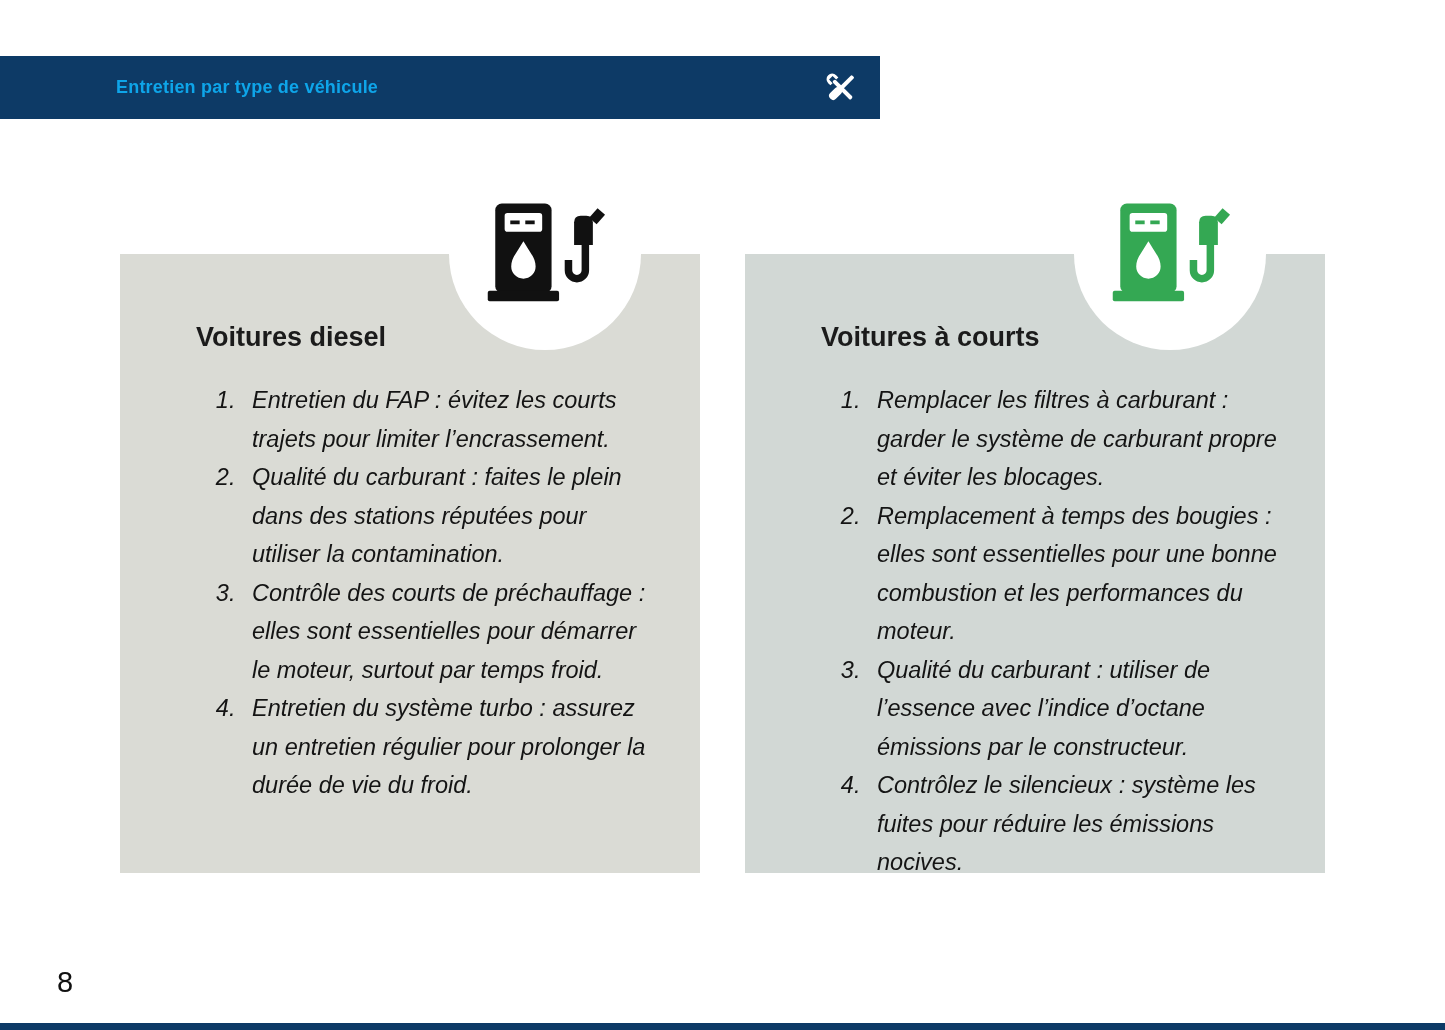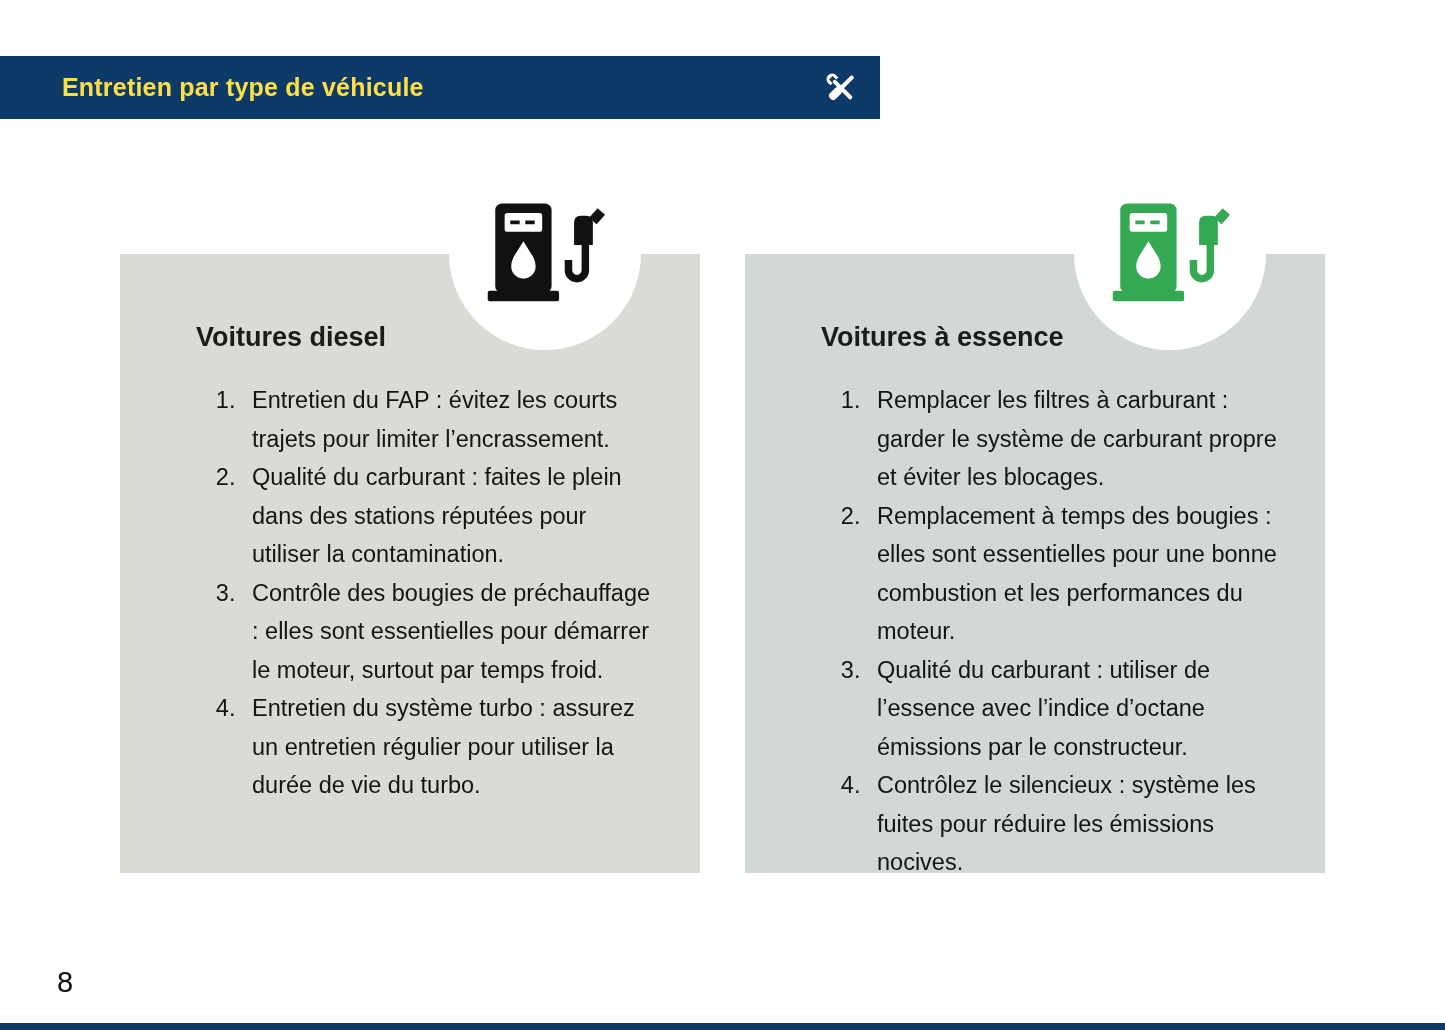--- a/index.html
+++ b/index.html
@@ -3,37 +3,37 @@
 <meta charset="utf-8">
 <style>
   * { margin:0; padding:0; box-sizing:border-box; }
   html,body { width:1445px; height:1030px; background:#ffffff; overflow:hidden;
               font-family:"Liberation Sans","DejaVu Sans",sans-serif; }
   .page { position:relative; width:1445px; height:1030px; background:#fff; }
 
   
   .topbar { position:absolute; left:0; top:56px; width:880px; height:63px;
             background:#0d3a66; display:flex; align-items:center; }
-  .topbar h1 { margin-left:62px; font-size:25px; font-weight:700; color:#fde047;
+  .topbar h1 { margin-left:116px; font-size:18px; font-weight:700; color:#0ea5e9;
                letter-spacing:.2px; }
   .topbar .tools { position:absolute; right:18px; top:50%; transform:translateY(-50%);
                    width:42px; height:42px; display:flex; align-items:center; justify-content:center; }
 
   
   .card { position:absolute; top:254px; width:580px; height:619px; }
   .card-left  { left:120px; }
   .card-right { left:745px; }
   .notch { position:absolute; left:425px; top:0; width:192px; height:192px;
            background:#ffffff; border-radius:50%; transform:translate(-50%,-50%); }
   .pump  { position:absolute; left:425px; top:0; transform:translate(-50%,-53%);
            width:122px; height:116px; display:block; }
   .card h2 { padding:68px 40px 0 76px; font-size:27px; font-weight:700; color:#1b1b1b; }
   .card ol { margin-top:28px; padding-left:122px; padding-right:48px;
              font-size:23.5px; line-height:38.5px; color:#141414; }
-  .card ol li { padding-left:10px; }
+  .card ol li { padding-left:10px;font-style:italic; }
 
   
   .page-number { position:absolute; left:57px; top:966px; font-size:29px; color:#101010; }
   .bottom-rule { position:absolute; left:0; bottom:0; width:100%; height:7px; background:#0d3a66; }
 </style>
 </head>
 <body>
 
 <div class="page">
 
@@ -72,43 +72,43 @@
       <g fill="#111111">
         <rect x="28" y="28" width="10" height="4"></rect>
         <rect x="44" y="28" width="10" height="4"></rect>
       </g>
       <path d="M42 50 C49 62 55 68 55 77 a13 13 0 0 1 -26 0 c0 -9 6 -15 13 -27 z" fill="#ffffff"></path>
     </svg>
     <h2>Voitures diesel</h2>
     <ol>
       <li>Entretien du FAP : évitez les courts trajets pour limiter l’encrassement.</li>
       <li>Qualité du carburant : faites le plein dans des stations réputées pour utiliser la contamination.</li>
-      <li>Contrôle des bougies de préchauffage : elles sont essentielles pour démarrer le moteur, surtout par temps froid.</li>
-      <li>Entretien du système turbo : assurez un entretien régulier pour utiliser la durée de vie du turbo.</li>
+      <li>Contrôle des courts de préchauffage : elles sont essentielles pour démarrer le moteur, surtout par temps froid.</li>
+      <li>Entretien du système turbo : assurez un entretien régulier pour prolonger la durée de vie du froid.</li>
     </ol>
   </section>
 
   <section class="card card-right" style="background: rgb(210, 216, 213);">
     <span class="notch"></span>
     <svg class="pump" viewBox="0 0 130 120" aria-hidden="true">
       <g fill="#34a853">
         <rect x="12" y="10" width="60" height="95" rx="7"></rect>
         <rect x="4" y="103" width="76" height="11" rx="2"></rect>
         <path d="M96 54 V30 q0-7 7-7 h6 q7 0 7 7 v24 z"></path>
         <path d="M112 25 l9 -10 8 7 -9 10 z"></path>
         <path d="M112 54 v27 a13 13 0 0 1 -26 0 v-11 h8 v11 a5 5 0 0 0 10 0 V54 z"></path>
       </g>
       <rect x="22" y="20" width="40" height="20" rx="3" fill="#ffffff"></rect>
       <g fill="#34a853">
         <rect x="28" y="28" width="10" height="4"></rect>
         <rect x="44" y="28" width="10" height="4"></rect>
       </g>
       <path d="M42 50 C49 62 55 68 55 77 a13 13 0 0 1 -26 0 c0 -9 6 -15 13 -27 z" fill="#ffffff"></path>
     </svg>
-    <h2>Voitures à essence</h2>
+    <h2>Voitures à courts</h2>
     <ol>
       <li>Remplacer les filtres à carburant : garder le système de carburant propre et éviter les blocages.</li>
       <li>Remplacement à temps des bougies : elles sont essentielles pour une bonne combustion et les performances du moteur.</li>
       <li>Qualité du carburant : utiliser de l’essence avec l’indice d’octane émissions par le constructeur.</li>
       <li>Contrôlez le silencieux : système les fuites pour réduire les émissions nocives.</li>
     </ol>
   </section>
 
   <div class="page-number">8</div>
   <div class="bottom-rule" style="background: rgb(13, 58, 102);"></div>

